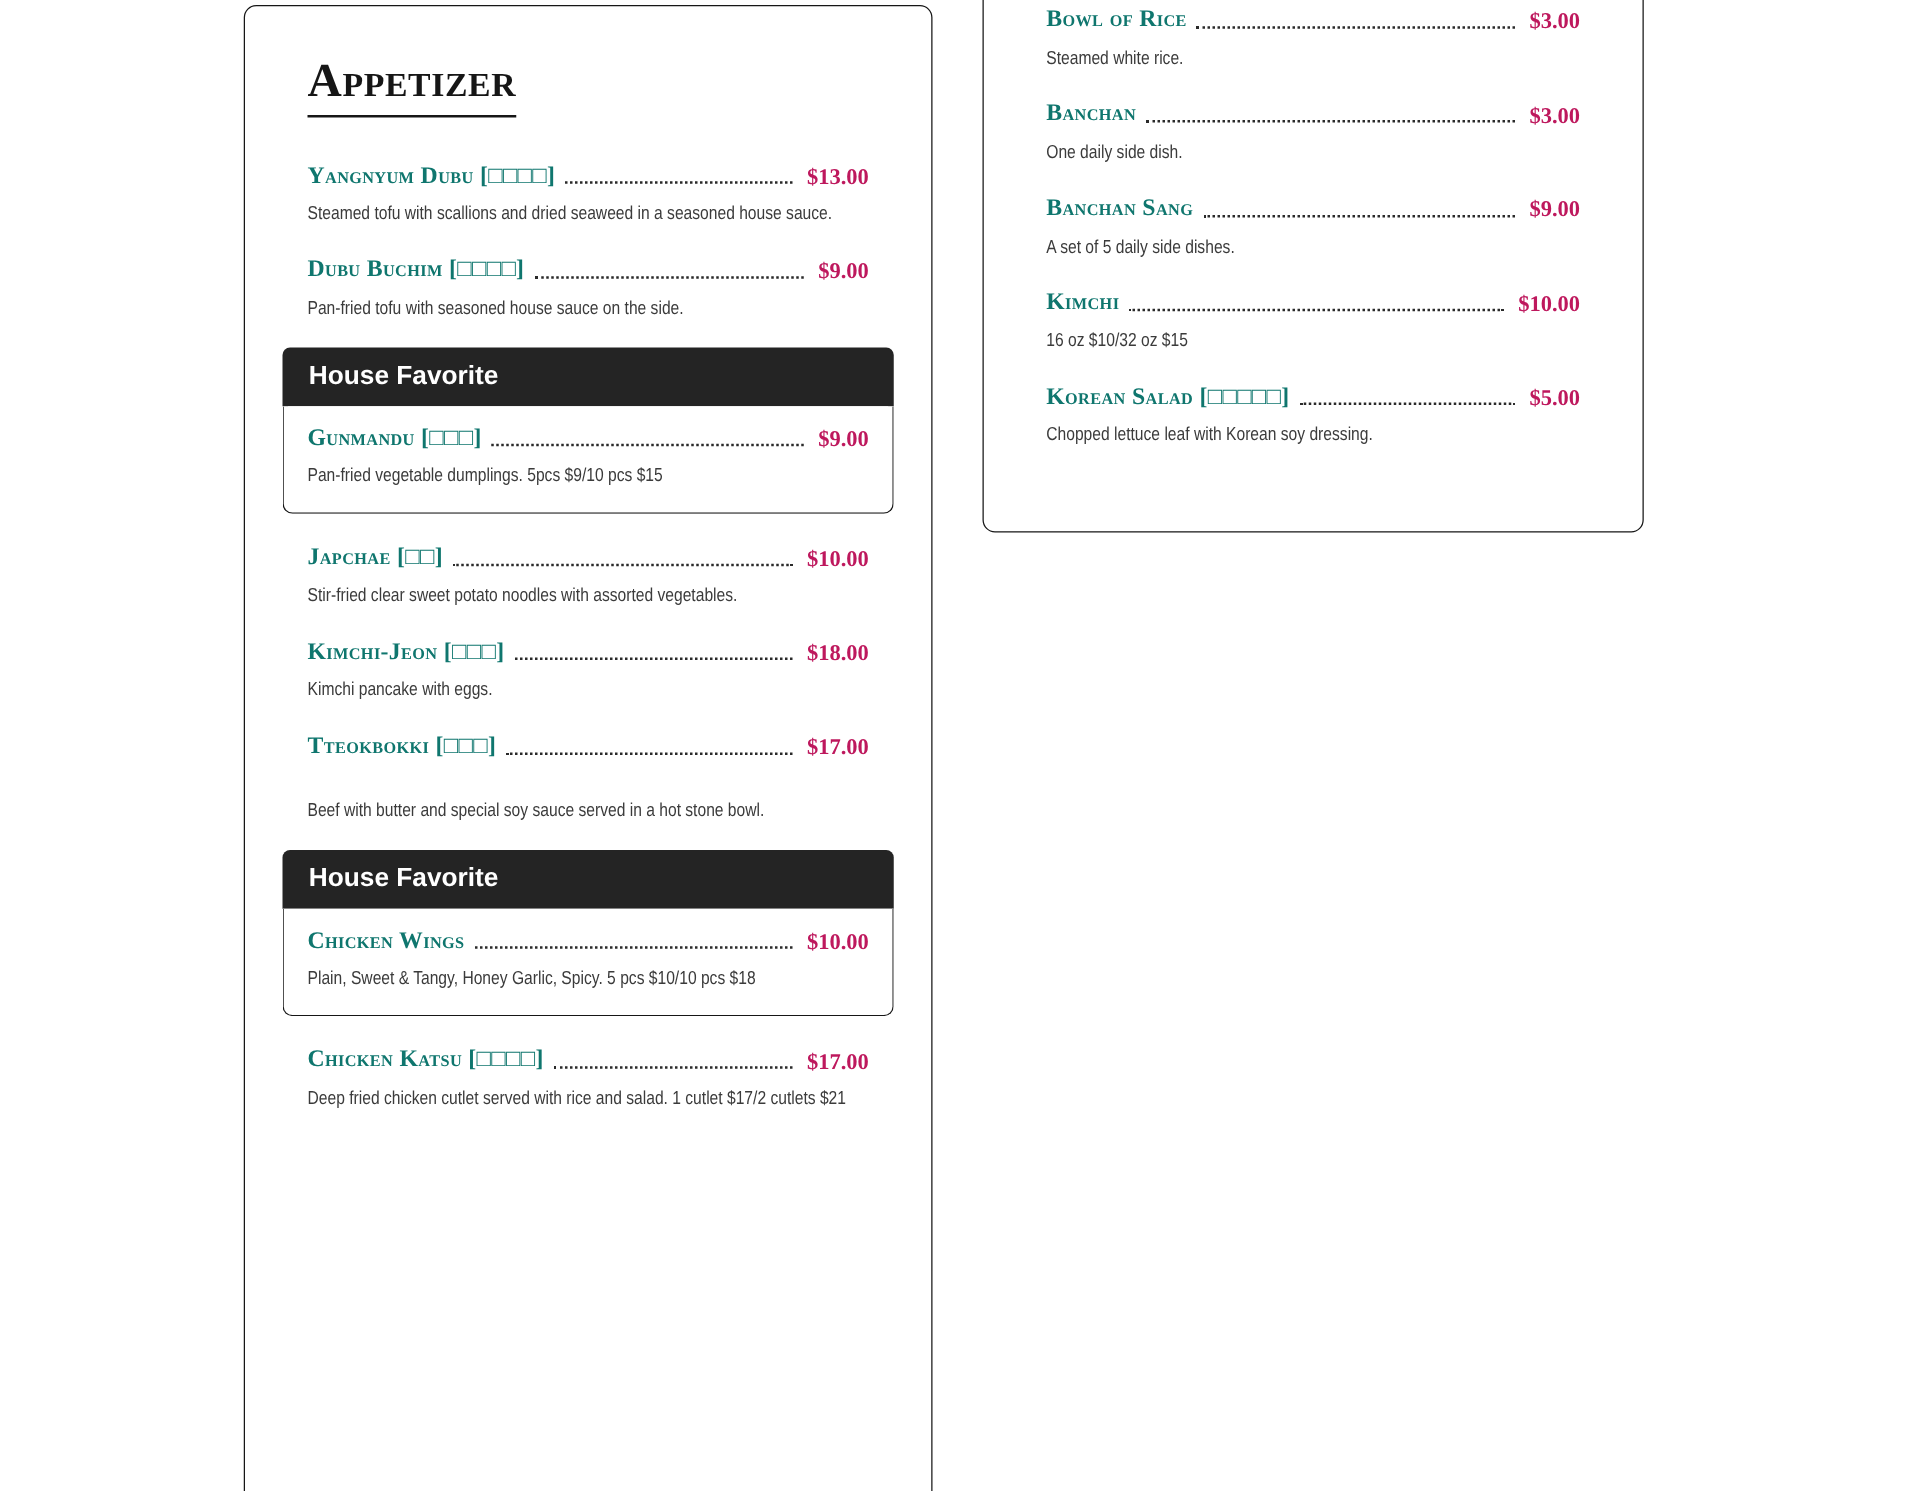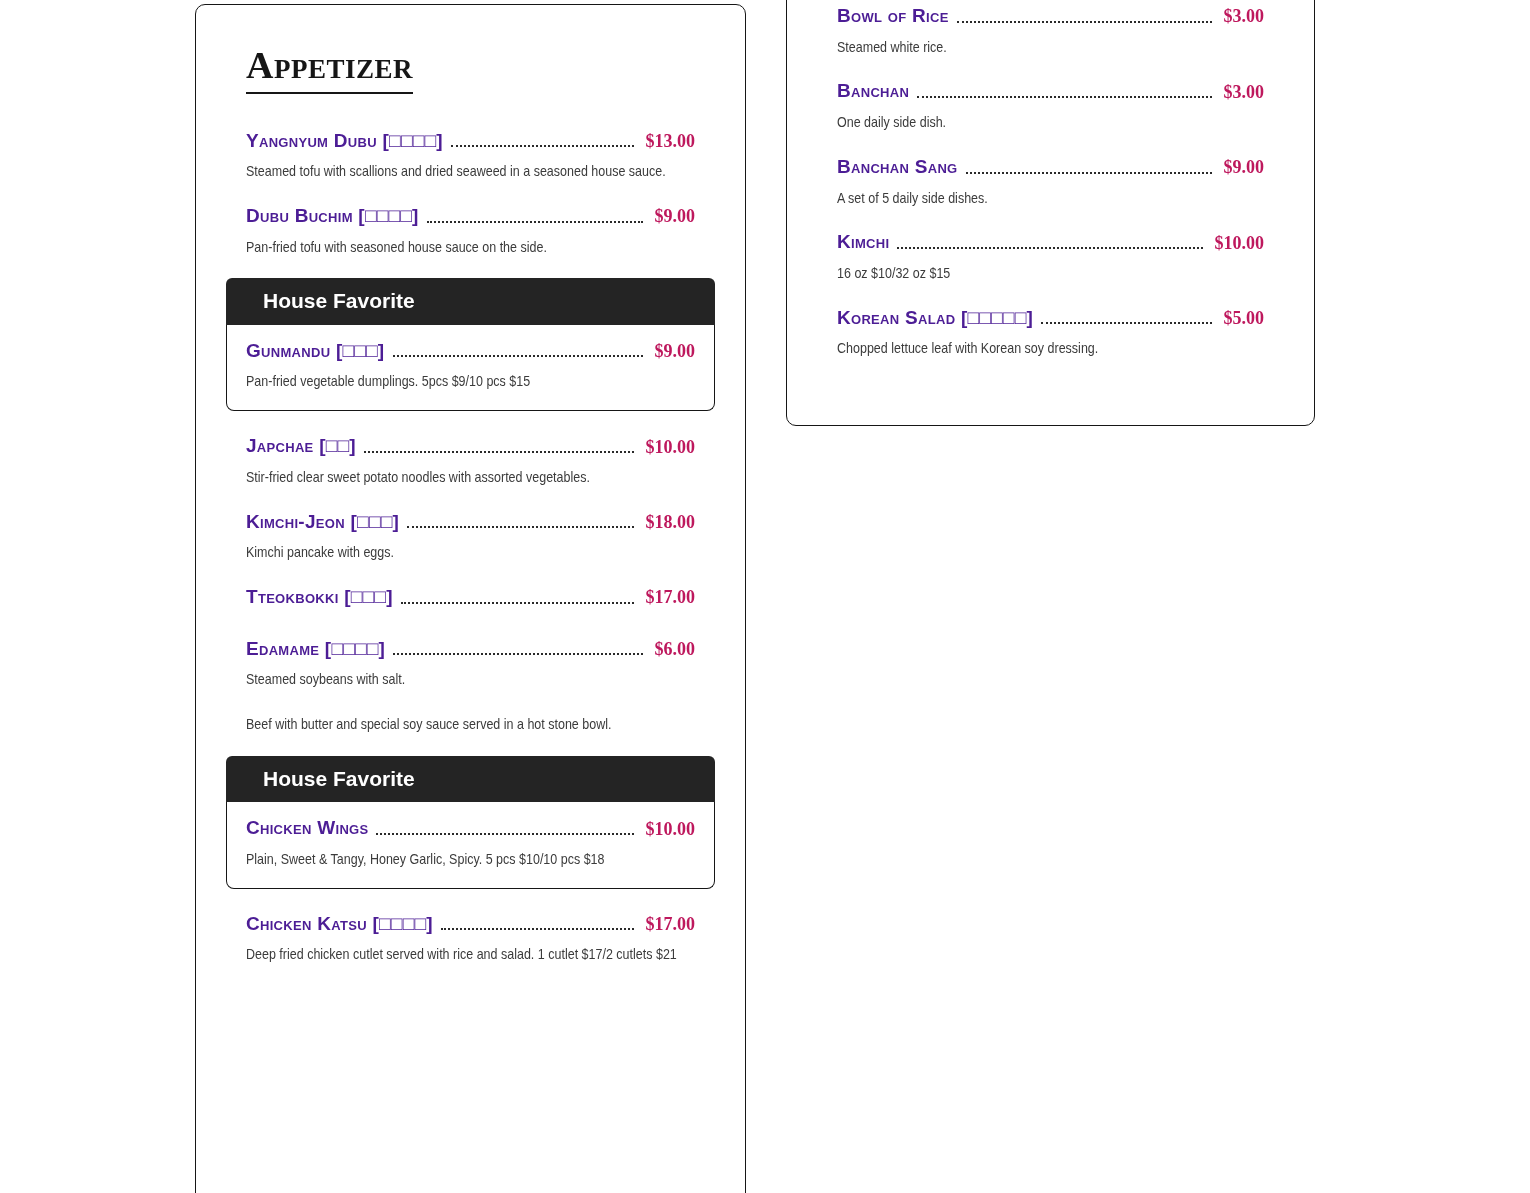--- a/index.html
+++ b/index.html
@@ -40,27 +40,27 @@
 
   .menu-item { margin-bottom: 19px; }
   .menu-item.no-desc { margin-bottom: 26px; }
 
   .item-row {
     display: flex;
     align-items: flex-end;
     width: 100%;
   }
   .item-name {
-    font-family: Liberation Sans, sans-serif;
+    font-family: Liberation Serif, serif;
     font-variant: small-caps;
     font-weight: 700;
     font-size: 19px;
     line-height: 1.35;
     letter-spacing: 0.3px;
-    color: #4c1d95;
+    color: #0f766e;
     white-space: nowrap;
   }
   .dotted-leader {
     flex: 1 1 auto;
     min-width: 12px;
     border-bottom: 2px dotted #2a2a2a;
     margin: 0 12px 6px 8px;
   }
   .item-price {
     font-family: "Liberation Serif", "DejaVu Serif", serif;
@@ -78,21 +78,21 @@
     width: 120%;
     transform: scaleX(0.8333);
     transform-origin: 0 0;
   }
 
   .featured-group { margin: 4px -20px 22px -20px; }
   .featured-banner {
     background: #242424;
     color: #ffffff;
     border-radius: 6px 6px 0 0;
-    padding: 10px 37px;
+    padding: 10px 21px;
     font-size: 21px;
     font-weight: 700;
     line-height: 1.25;
   }
   .featured-body {
     border: 1.5px solid #161616;
     border-top: none;
     border-radius: 0 0 8px 8px;
     padding: 13px 19px 16px 19px;
     background: #ffffff;
@@ -155,28 +155,20 @@
           <div class="item-desc">Kimchi pancake with eggs.</div>
         </div>
         <div class="menu-item no-desc">
           <div class="item-row">
             <span class="item-name">Tteokbokki [□□□]</span>
             <span class="dotted-leader"></span>
             <span class="item-price">$17.00</span>
           </div>
         </div>
         <div class="menu-item">
-          <div class="item-row">
-            <span class="item-name">Edamame [□□□□]</span>
-            <span class="dotted-leader"></span>
-            <span class="item-price">$6.00</span>
-          </div>
-          <div class="item-desc">Steamed soybeans with salt.</div>
-        </div>
-        <div class="menu-item">
           <div class="item-desc">Beef with butter and special soy sauce served in a hot stone bowl.</div>
         </div>
         <div class="featured-group">
           <div class="featured-banner">House Favorite</div>
           <div class="featured-body">
             <div class="menu-item">
               <div class="item-row">
                 <span class="item-name">Chicken Wings</span>
                 <span class="dotted-leader"></span>
                 <span class="item-price">$10.00</span>

